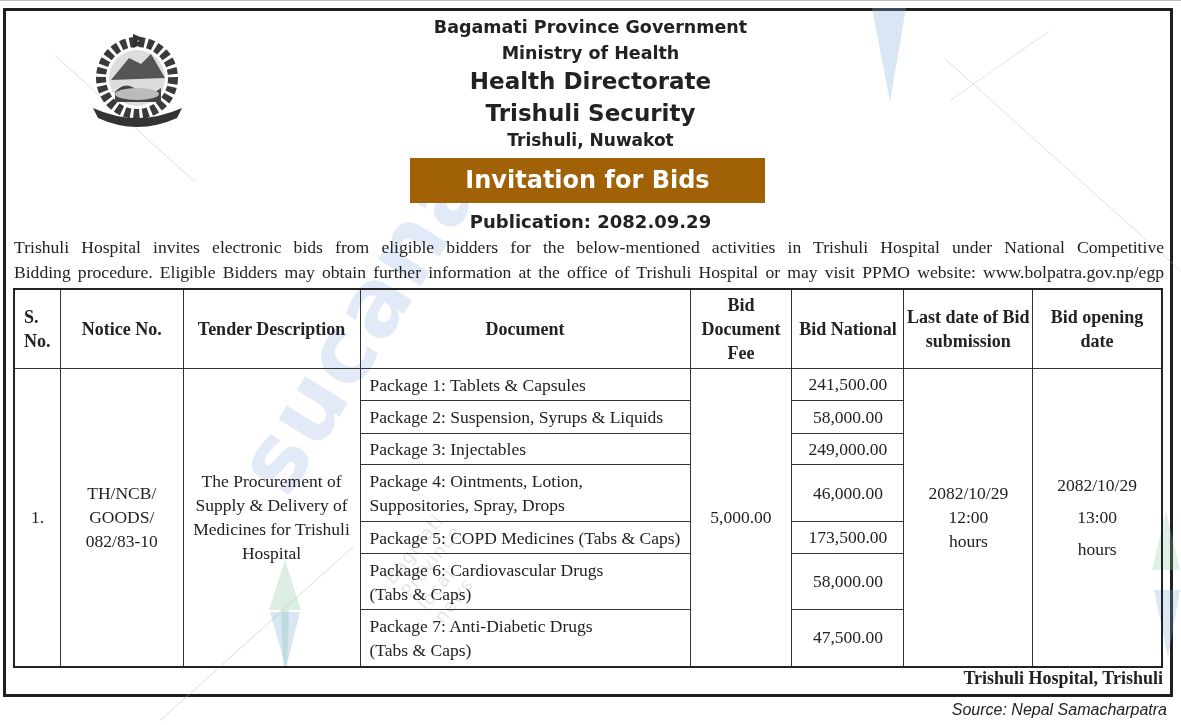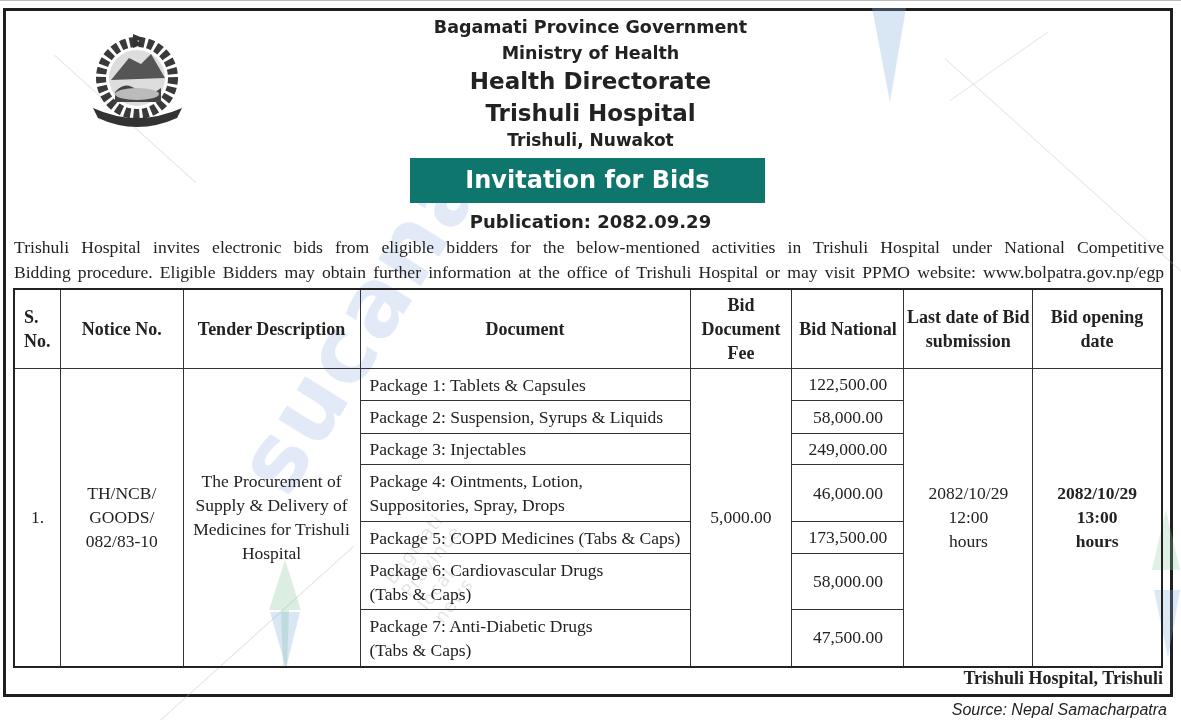--- a/index.html
+++ b/index.html
@@ -29,21 +29,21 @@
     
     .emblem { position:absolute; left:85px; top:32px; width:105px; height:96px; }
 
     .hdr { position:absolute; left:0; width:1181px; text-align:center; font-family:"DejaVu Sans", sans-serif; font-weight:bold; color:#222; }
     .h1 { top:17px; font-size:17.5px; }
     .h2 { top:43px; font-size:17.5px; }
     .h3 { top:68px; font-size:23px; }
     .h4 { top:100px; font-size:23px; }
     .h5 { top:130px; font-size:17px; }
     .banner {
-      position:absolute; left:410px; top:158px; width:355px; height:45px; background:#0f766e; color:#fff;
+      position:absolute; left:410px; top:158px; width:355px; height:45px; background:#a16207; color:#fff;
       font-family:"DejaVu Sans", sans-serif; font-weight:bold; font-size:24px; text-align:center; line-height:45px;
     }
     .pub { top:211px; font-size:18px; }
 
     .intro {
       position:absolute; left:14px; top:235px; width:1150px; font-size:17.6px; line-height:25px; color:#222;
       text-align: justify; text-align-last: justify;
     }
     .intro span { display:block; }
 
@@ -99,21 +99,21 @@
   <polygon points="26,48 44,26 56,32 66,22 80,46" fill="#555"></polygon>
   <path d="M30 60 Q40 48 52 58 Q64 66 76 56 L76 70 L30 70 Z" fill="#444"></path>
   <ellipse cx="52" cy="62" rx="22" ry="6" fill="#bbb"></ellipse>
   <polygon points="48,2 48,16 58,12 52,9 58,6" fill="#333"></polygon>
   <path d="M8 76 Q52 96 97 76 L92 86 Q52 104 13 86 Z" fill="#333"></path>
 </svg>
 
 <div class="hdr h1">Bagamati Province Government</div>
 <div class="hdr h2">Ministry of Health</div>
 <div class="hdr h3">Health Directorate</div>
-<div class="hdr h4">Trishuli Hospital</div>
+<div class="hdr h4">Trishuli Security</div>
 <div class="hdr h5">Trishuli, Nuwakot</div>
 
 <div class="banner">Invitation for Bids</div>
 <div class="hdr pub">Publication: 2082.09.29</div>
 
 <div class="intro">
   <span>Trishuli Hospital invites electronic bids from eligible bidders for the below-mentioned activities in Trishuli Hospital under National Competitive</span>
   <span>Bidding procedure. Eligible Bidders may obtain further information at the office of Trishuli Hospital or may visit PPMO website: www.bolpatra.gov.np/egp</span>
 </div>
 
@@ -140,23 +140,23 @@
       <th>Bid opening date</th>
     </tr>
   </thead>
   <tbody>
     <tr style="height:32px">
       <td rowspan="7">1.</td>
       <td rowspan="7" style="padding:0 14px;line-height:24px;">TH/NCB/ GOODS/ 082/83-10</td>
       <td rowspan="7" class="desc" style="padding:0 8px;">The Procurement of Supply &amp; Delivery of Medicines for Trishuli Hospital</td>
       <td class="pkg">Package 1: Tablets &amp; Capsules</td>
       <td rowspan="7">5,000.00</td>
-      <td>122,500.00</td>
+      <td>241,500.00</td>
       <td rowspan="7" style="padding:0 24px;line-height:24px;">2082/10/29 12:00 hours</td>
-      <td rowspan="7" style="padding:0 24px;line-height:24px;font-weight:bold;">2082/10/29 13:00 hours</td>
+      <td rowspan="7" style="padding:0 24px;line-height:32px;">2082/10/29 13:00 hours</td>
     </tr>
     <tr style="height:33px">
       <td class="pkg">Package 2: Suspension, Syrups &amp; Liquids</td>
       <td>58,000.00</td>
     </tr>
     <tr style="height:31px">
       <td class="pkg">Package 3: Injectables</td>
       <td>249,000.00</td>
     </tr>
     <tr style="height:57px">

